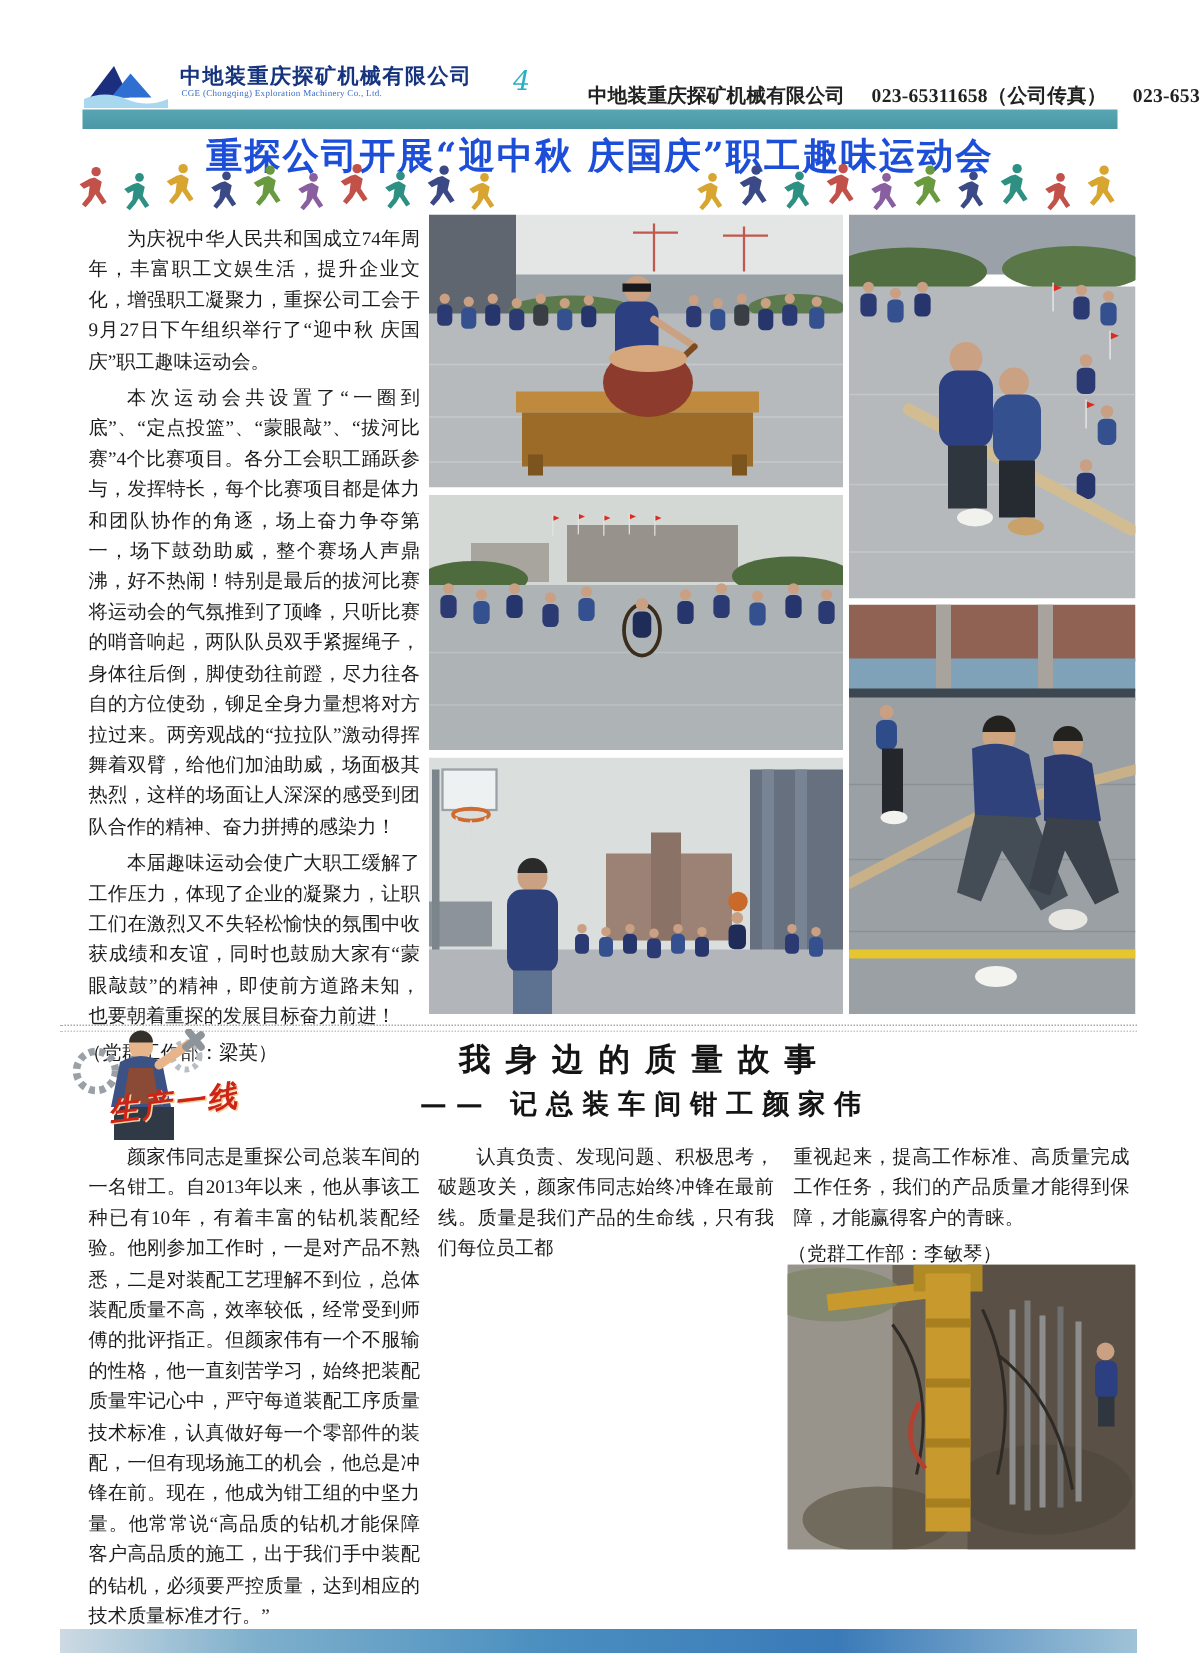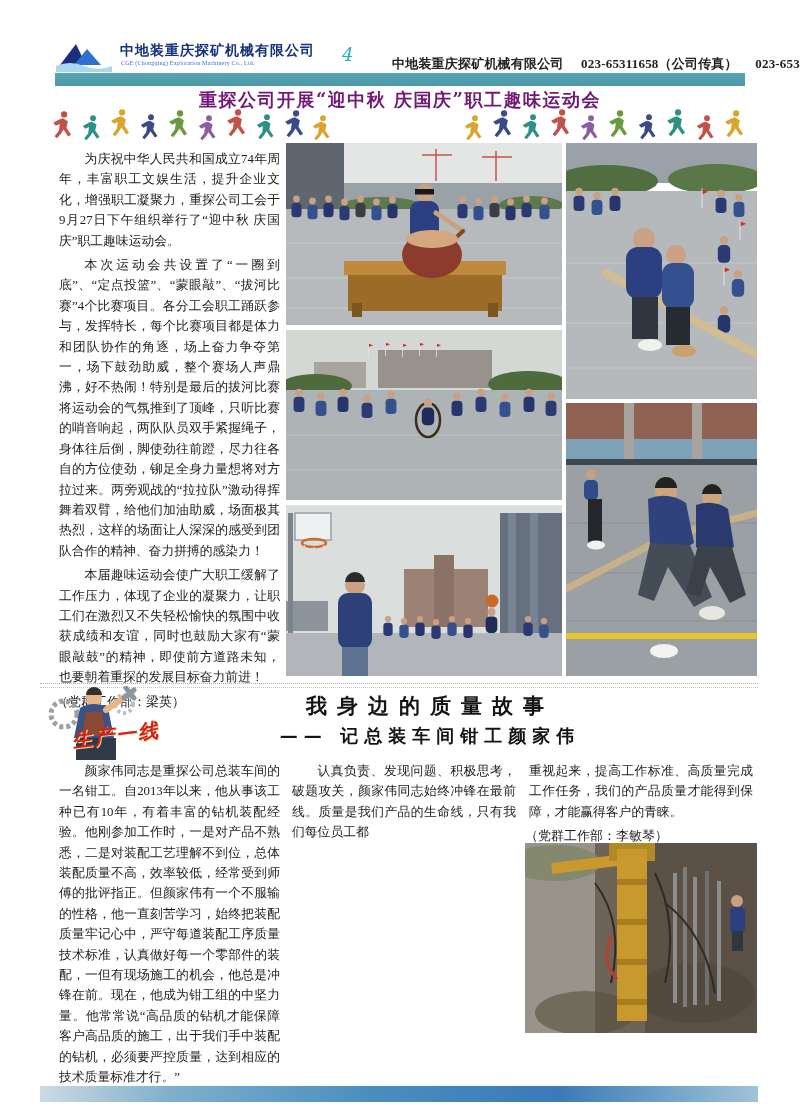--- a/index.html
+++ b/index.html
@@ -9,21 +9,21 @@
 
   
   .brand-name{font-size:14px;font-weight:bold;color:#16337e;letter-spacing:1px;}
   .brand-en{font-size:6px;color:#3a6fc4;letter-spacing:.2px;}
   .page-num{font-size:18px;font-style:italic;color:#28afc4;font-family:"DejaVu Serif",serif;}
   .contact{font-size:13px;color:#222;white-space:nowrap;letter-spacing:.2px;font-weight:bold;}
   .contact span{margin-left:14px;}
   .header-bar{background:linear-gradient(180deg,#58a6b3,#4a97a6);}
 
   
-  .a1-title{font-size:18px;font-weight:bold;color:#701a75;text-align:center;letter-spacing:1.5px;
+  .a1-title{font-size:24px;font-weight:bold;color:#1d4ed8;text-align:center;letter-spacing:1.5px;
             font-family:"DejaVu Serif","Liberation Serif",serif;}
   .body-text{font-size:12.8px;line-height:20.4px;text-align:justify;}
   .body-text p{margin:4px;text-indent:2em;}
   .body-text p.noindent{text-indent:0;}
   .byline{font-size:13px;line-height:20.4px;padding-right:8px;margin-top:3px;}
 
   
   .rule-dotted{height:3px;border-top:1px dotted #a9a9a9;border-bottom:1px dotted #c6c6c6;}
   .a2-title1{font-size:21px;font-weight:bold;color:#141414;text-align:center;letter-spacing:10px;
              font-family:"DejaVu Serif","Liberation Serif",serif;}

